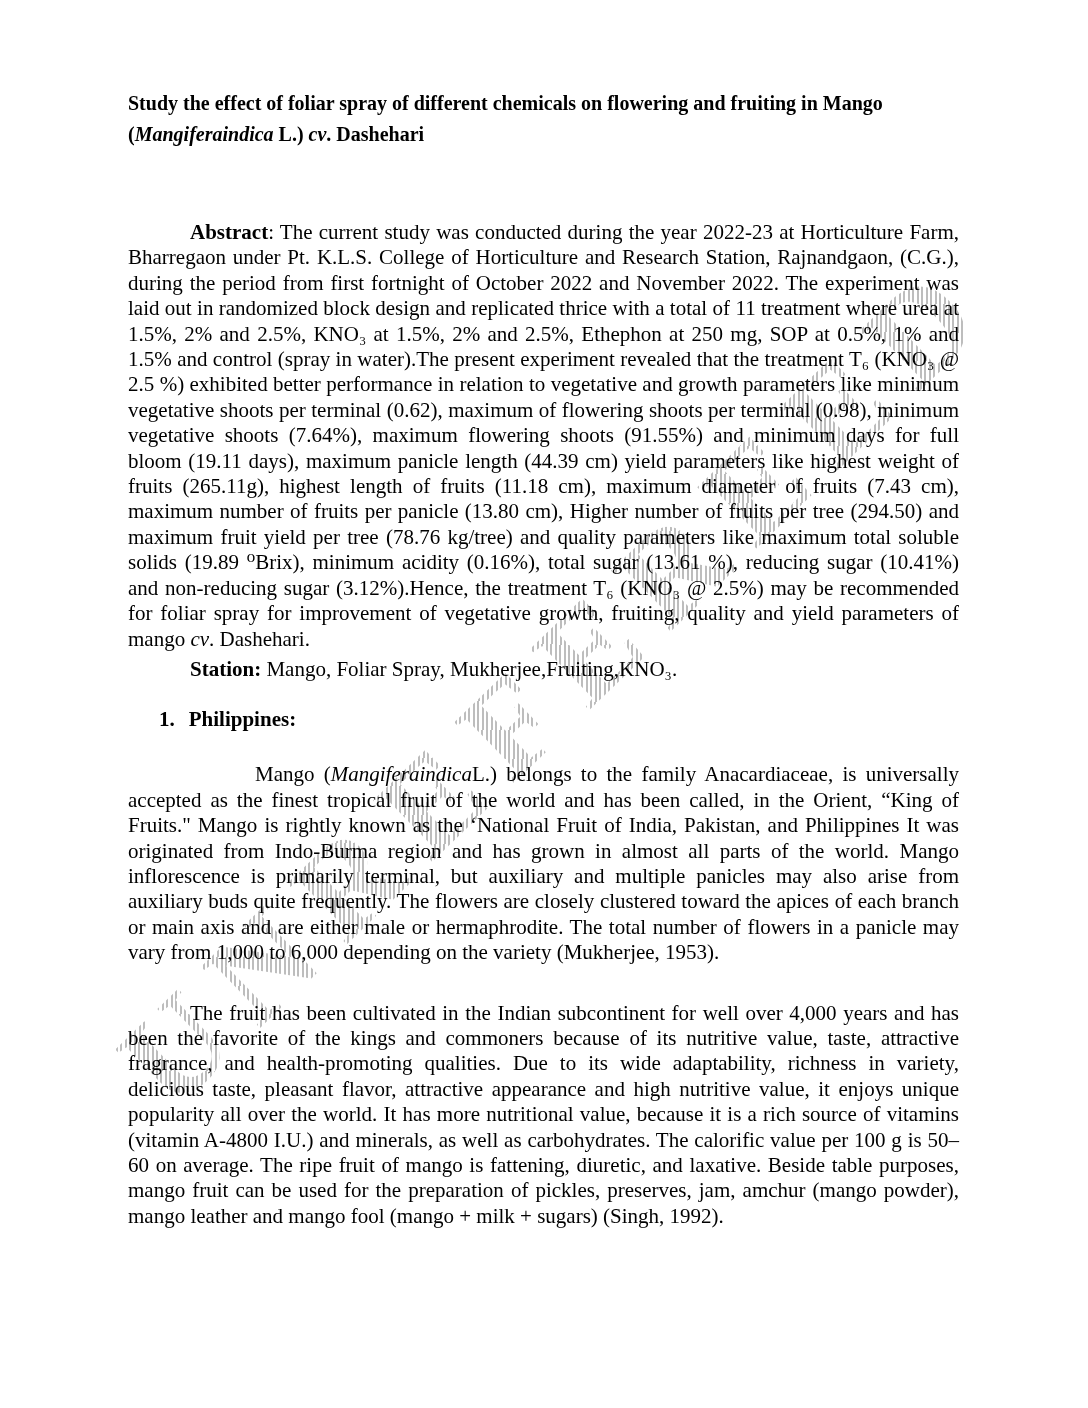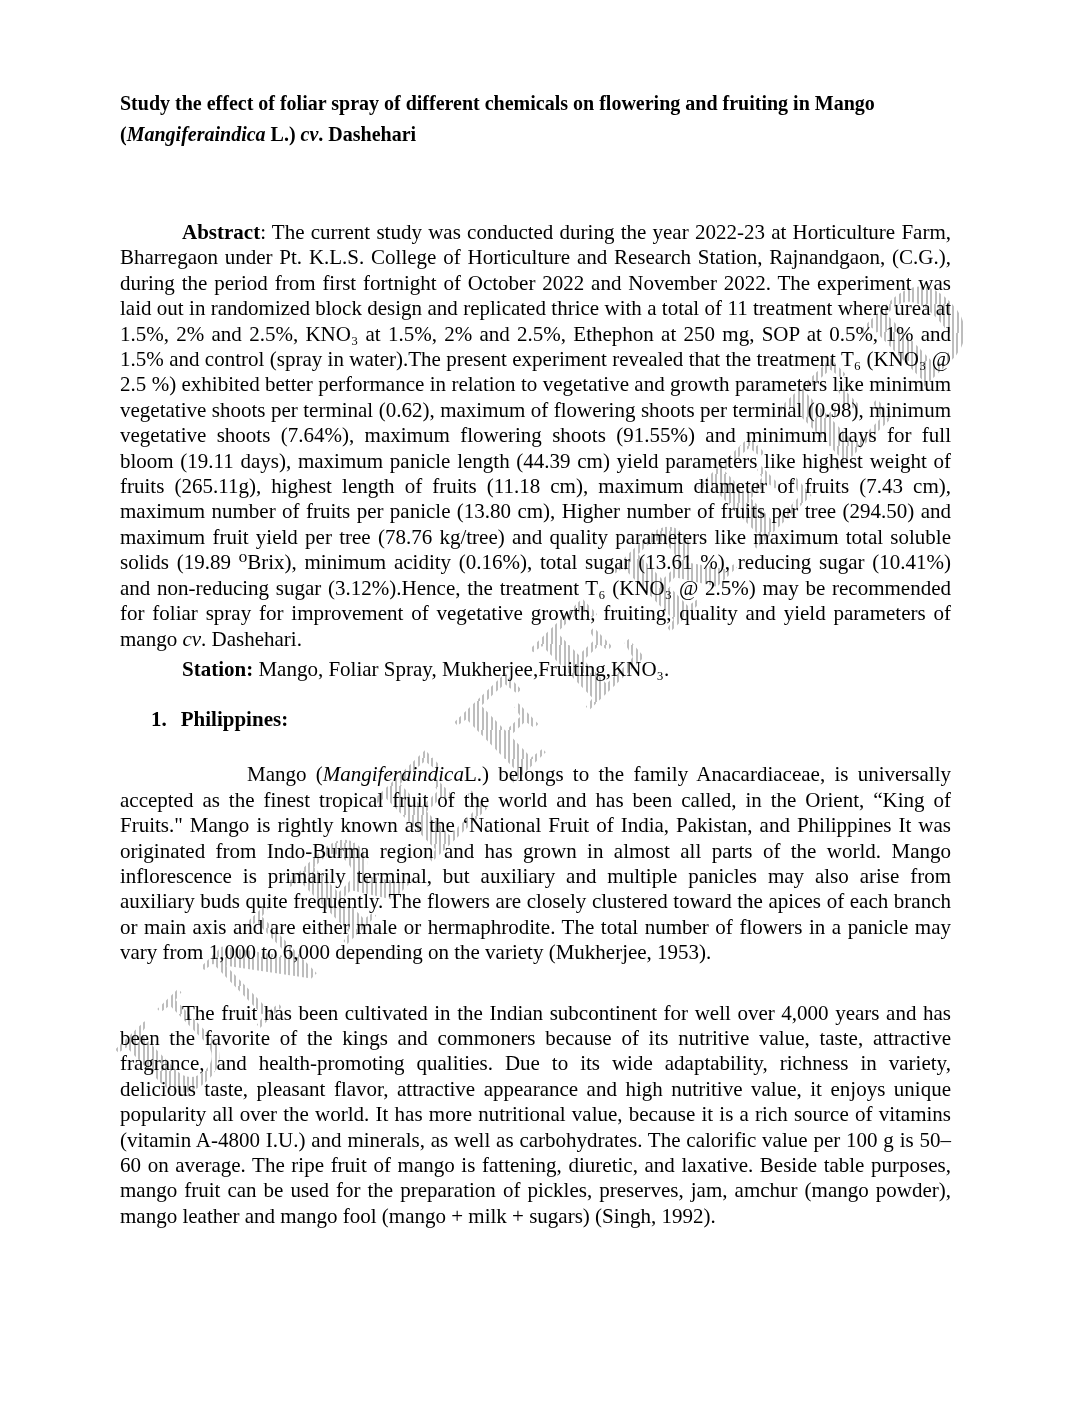--- a/index.html
+++ b/index.html
@@ -28,21 +28,21 @@
   @supports ((-webkit-background-clip:text) or (background-clip:text)) {
     .watermark {
       color:transparent;
       background:repeating-linear-gradient(135deg,#bdbdbd 0px,#bdbdbd 2px,#ffffff 2px,#ffffff 4.5px);
       -webkit-background-clip:text;
       background-clip:text;
     }
   }
   .content {
     position:absolute;
-    left:120px; top:0;
+    left:128px; top:0;
     width:831px;
     z-index:1;
   }
   .title {
     margin:88px 0 0 0;
     font-size:20px;
     line-height:31px;
     font-weight:bold;
     text-align:left;
   }

